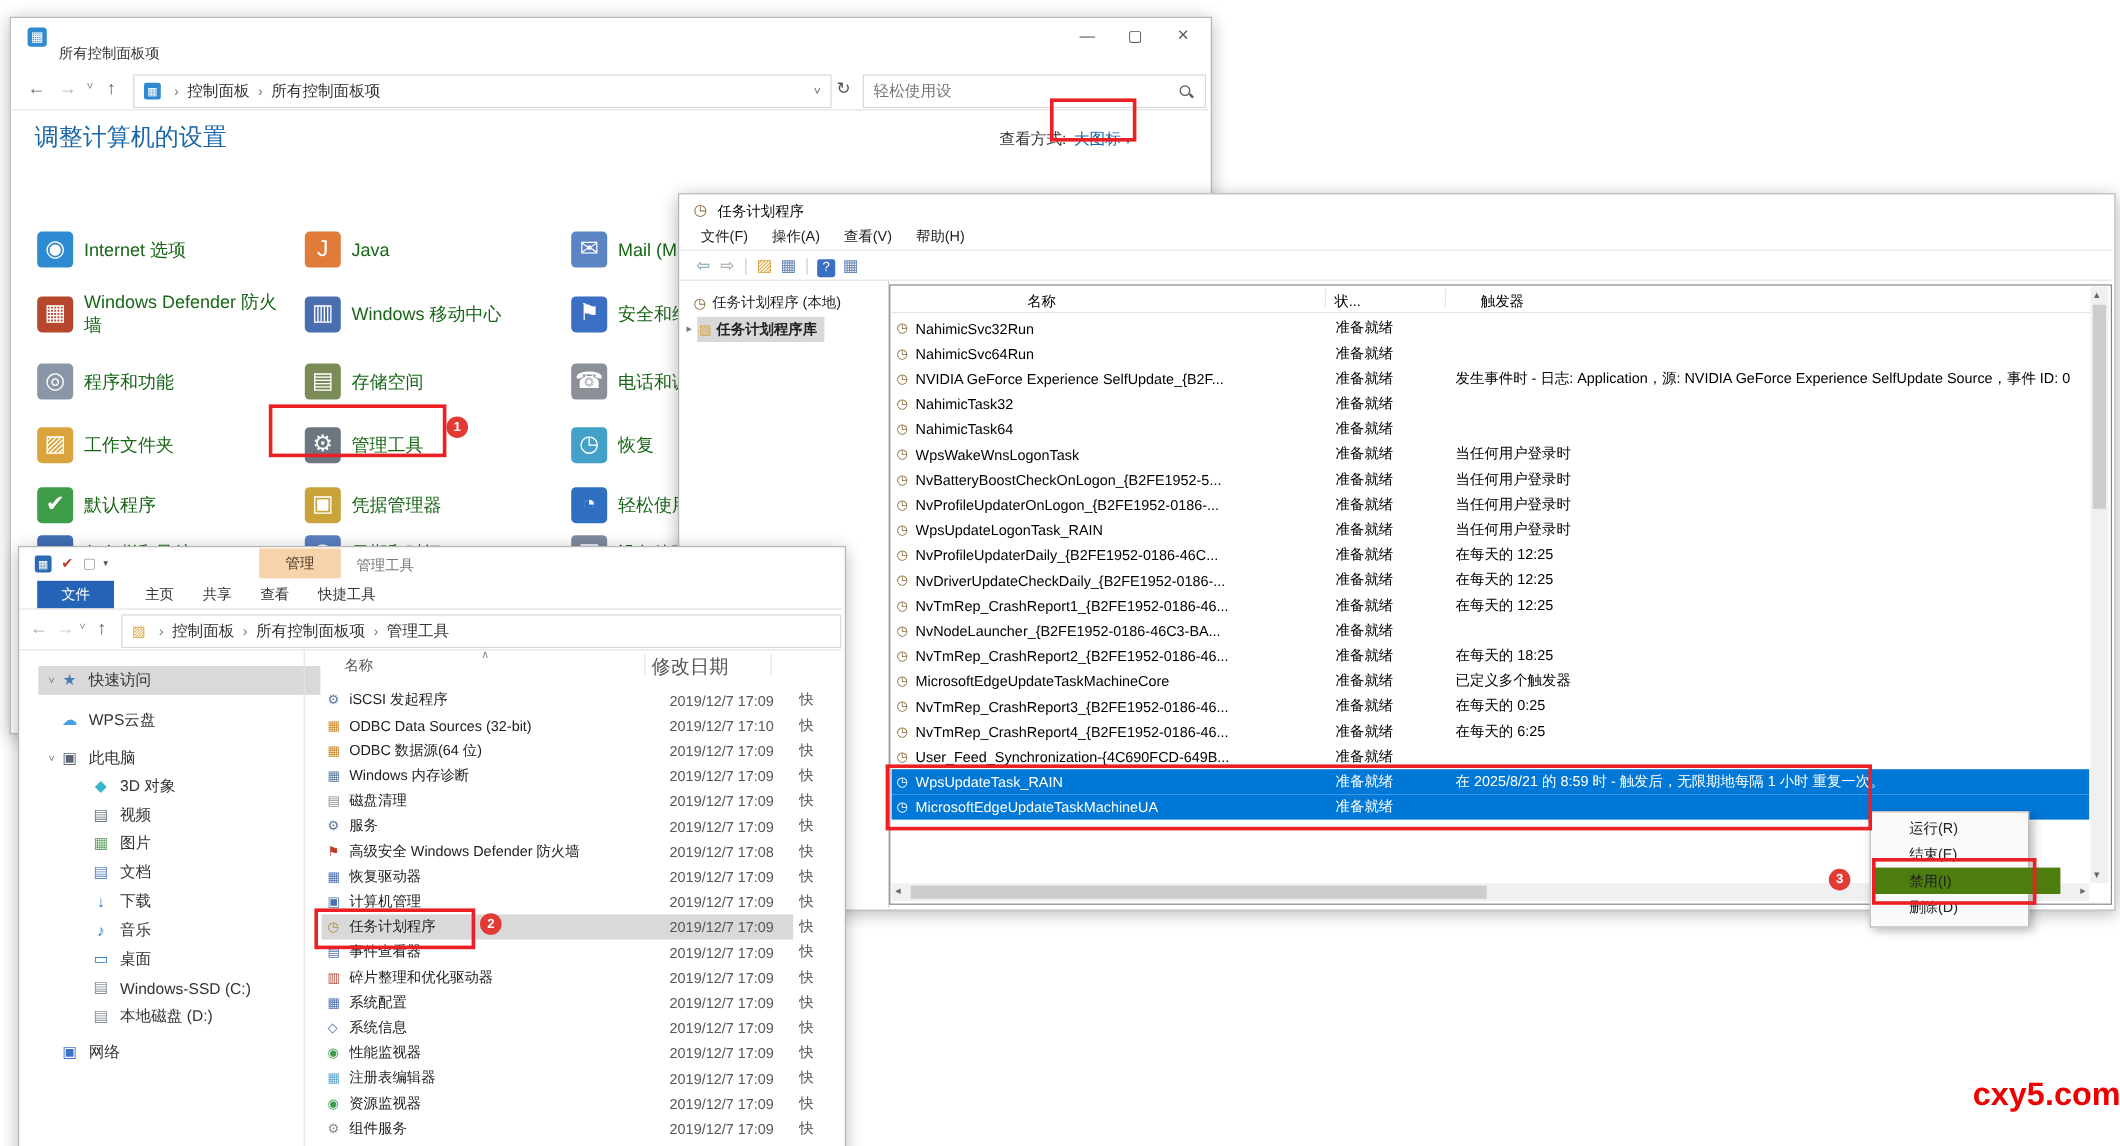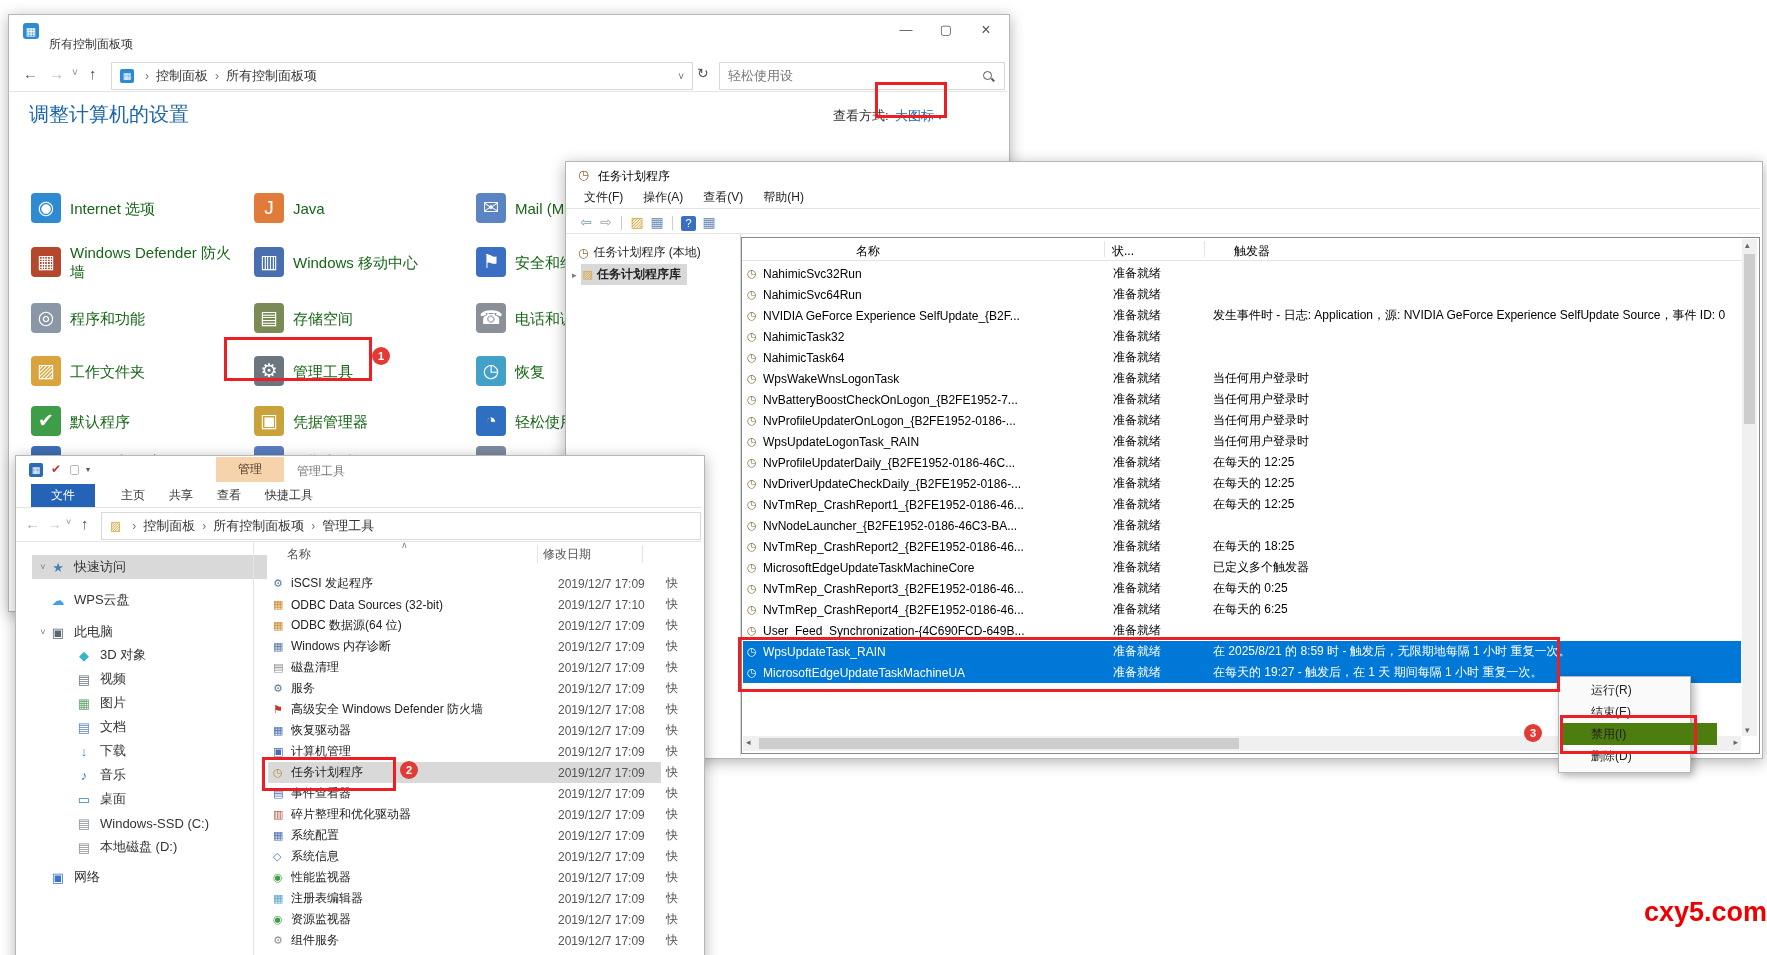--- a/index.html
+++ b/index.html
@@ -225,21 +225,21 @@
         <span class="t-trigger"></span>
       </div>
       <div class="task-row" style="left: 1px; top: 130px; width: 998px;">
         <span class="t-ic">◷</span>
         <span class="t-name">WpsWakeWnsLogonTask</span>
         <span class="t-status">准备就绪</span>
         <span class="t-trigger">当任何用户登录时</span>
       </div>
       <div class="task-row" style="left: 1px; top: 151px; width: 998px;">
         <span class="t-ic">◷</span>
-        <span class="t-name">NvBatteryBoostCheckOnLogon_{B2FE1952-7...</span>
+        <span class="t-name">NvBatteryBoostCheckOnLogon_{B2FE1952-5...</span>
         <span class="t-status">准备就绪</span>
         <span class="t-trigger">当任何用户登录时</span>
       </div>
       <div class="task-row" style="left: 1px; top: 172px; width: 998px;">
         <span class="t-ic">◷</span>
         <span class="t-name">NvProfileUpdaterOnLogon_{B2FE1952-0186-...</span>
         <span class="t-status">准备就绪</span>
         <span class="t-trigger">当任何用户登录时</span>
       </div>
       <div class="task-row" style="left: 1px; top: 193px; width: 998px;">
@@ -303,21 +303,20 @@
       <div class="task-row sel" style="left: 1px; top: 403px; width: 998px;">
         <span class="t-ic" style="color: rgb(255, 255, 255);">◷</span>
         <span class="t-name">WpsUpdateTask_RAIN</span>
         <span class="t-status">准备就绪</span>
         <span class="t-trigger">在 2025/8/21 的 8:59 时 - 触发后，无限期地每隔 1 小时 重复一次。</span>
       </div>
       <div class="task-row sel" style="left: 1px; top: 424px; width: 998px;">
         <span class="t-ic" style="color: rgb(255, 255, 255);">◷</span>
         <span class="t-name">MicrosoftEdgeUpdateTaskMachineUA</span>
         <span class="t-status">准备就绪</span>
-        <span class="t-trigger">在每天的 19:27 - 触发后，在 1 天 期间每隔 1 小时 重复一次。</span>
       </div>
     </div>
 
   <div class="scroll" style="left:1px;top:498px;width:998px;height:15px;">
     <span style="position:absolute;left:3px;top:1px;font-size:9px;color:#666;">◂</span>
     <div class="thumb" style="left:16px;top:2px;width:480px;height:11px;"></div>
     <span style="position:absolute;right:3px;top:1px;font-size:9px;color:#666;">▸</span>
   </div>
 
   <div class="scroll" style="left:1000px;top:1px;width:15px;height:497px;">
@@ -419,21 +418,21 @@
       <div class="sb-item" style="top: 409px;">
         <span style="width: 14px; font-size: 9px; color: rgb(119, 119, 119); text-align: center; margin-left: 4px;"></span>
         <span class="sb-glyph" style="color: rgb(61, 116, 201);">▣</span>
         <span>网络</span>
       </div>
     </div>
   <div class="hairline" style="left:237px;top:86px;width:1px;height:433px;"></div>
 
   <span class="abs" style="left:271px;top:90px;font-size:12px;color:#555;">名称</span>
   <span class="abs" style="left:385px;top:84px;font-size:9px;color:#888;">∧</span>
-  <span class="abs" style="left:527px;top:90px;font-size:12px;color:#555;">修改日期</span>
+  <span class="abs" style="left:527px;top:90px;font-size:16px;color:#555;">修改日期</span>
   <div class="hairline" style="left:521px;top:89px;width:1px;height:18px;"></div>
   <div class="hairline" style="left:626px;top:89px;width:1px;height:18px;"></div>
   <div id="file-rows">
       <div class="file-row" style="top: 117px;">
         <span class="f-ic" style="color: rgb(91, 122, 157);">⚙</span>
         <span class="f-name">iSCSI 发起程序</span>
         <span class="f-date">2019/12/7 17:09</span>
         <span class="f-type">快</span>
       </div>
       <div class="file-row" style="top: 138px;">

